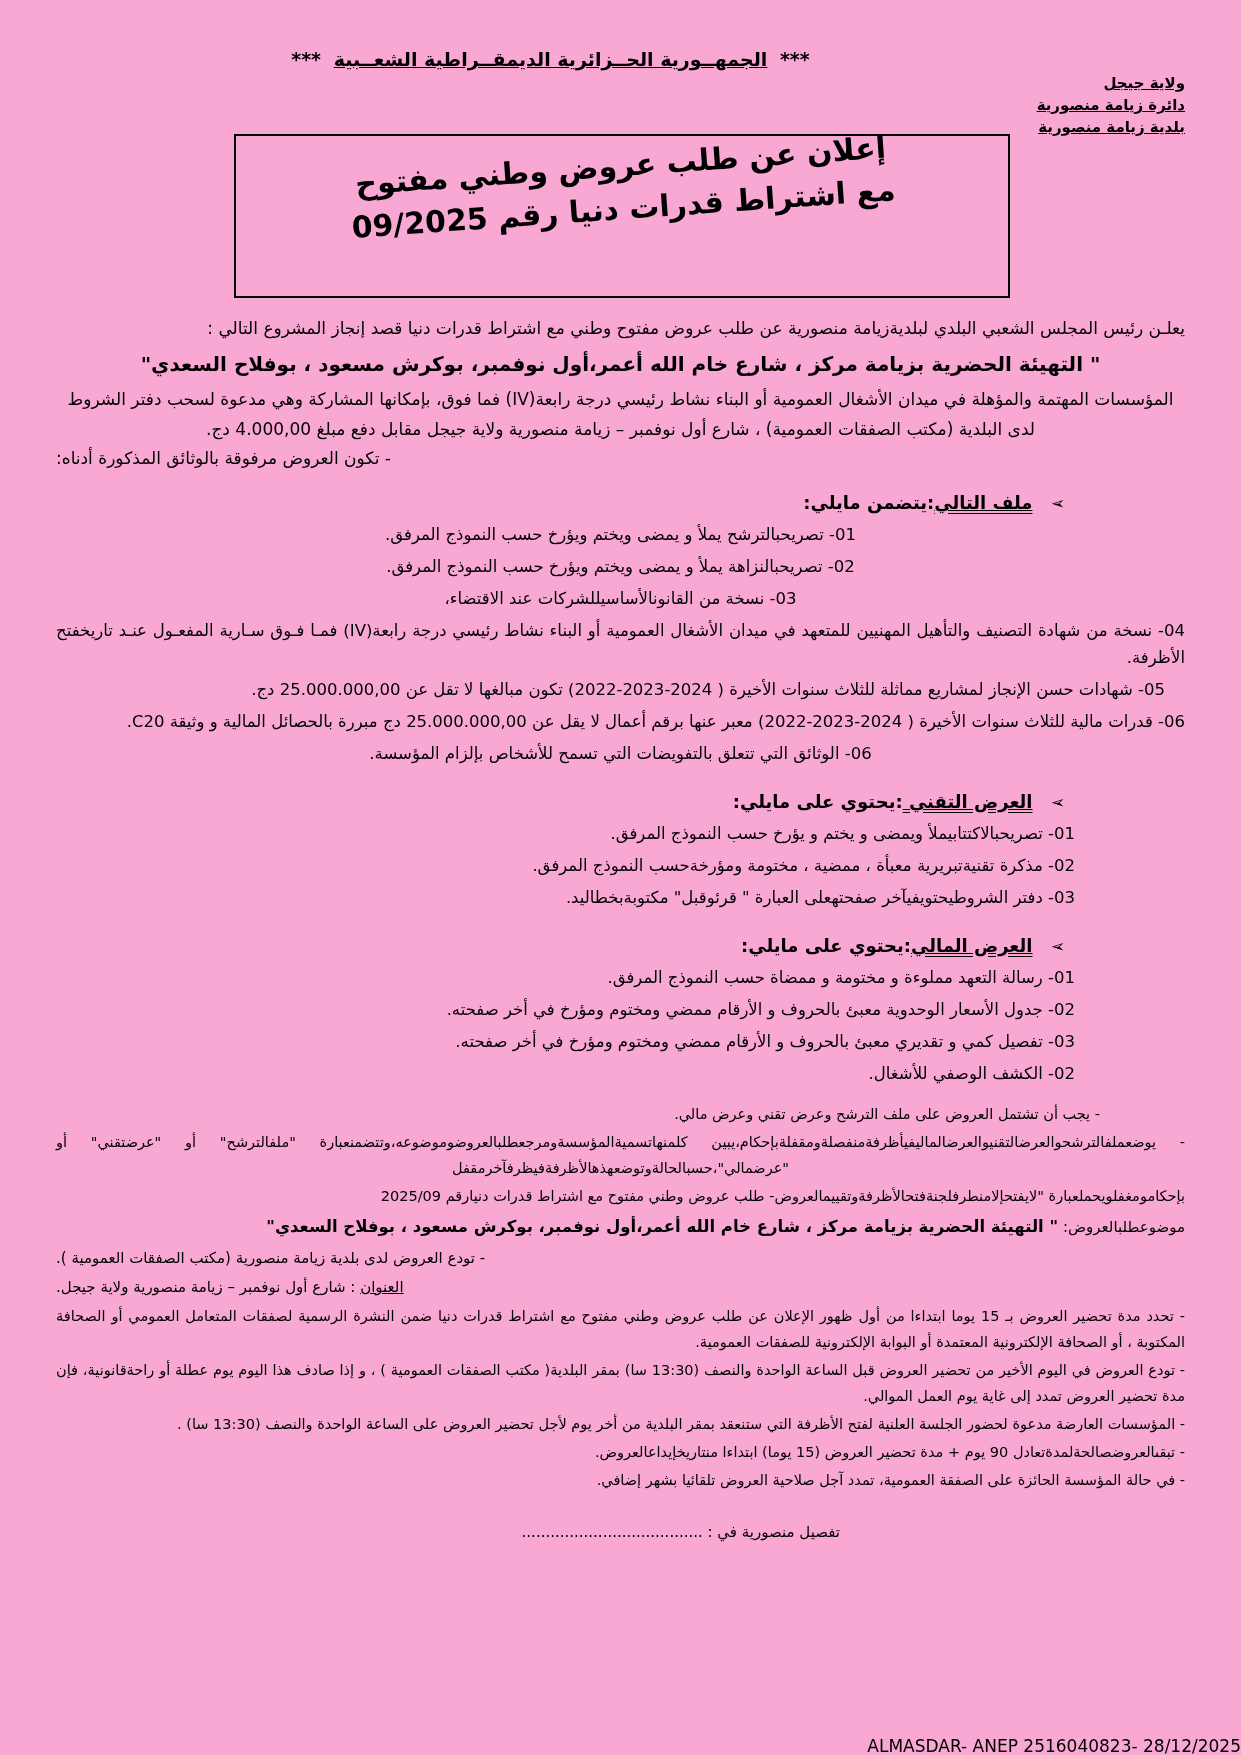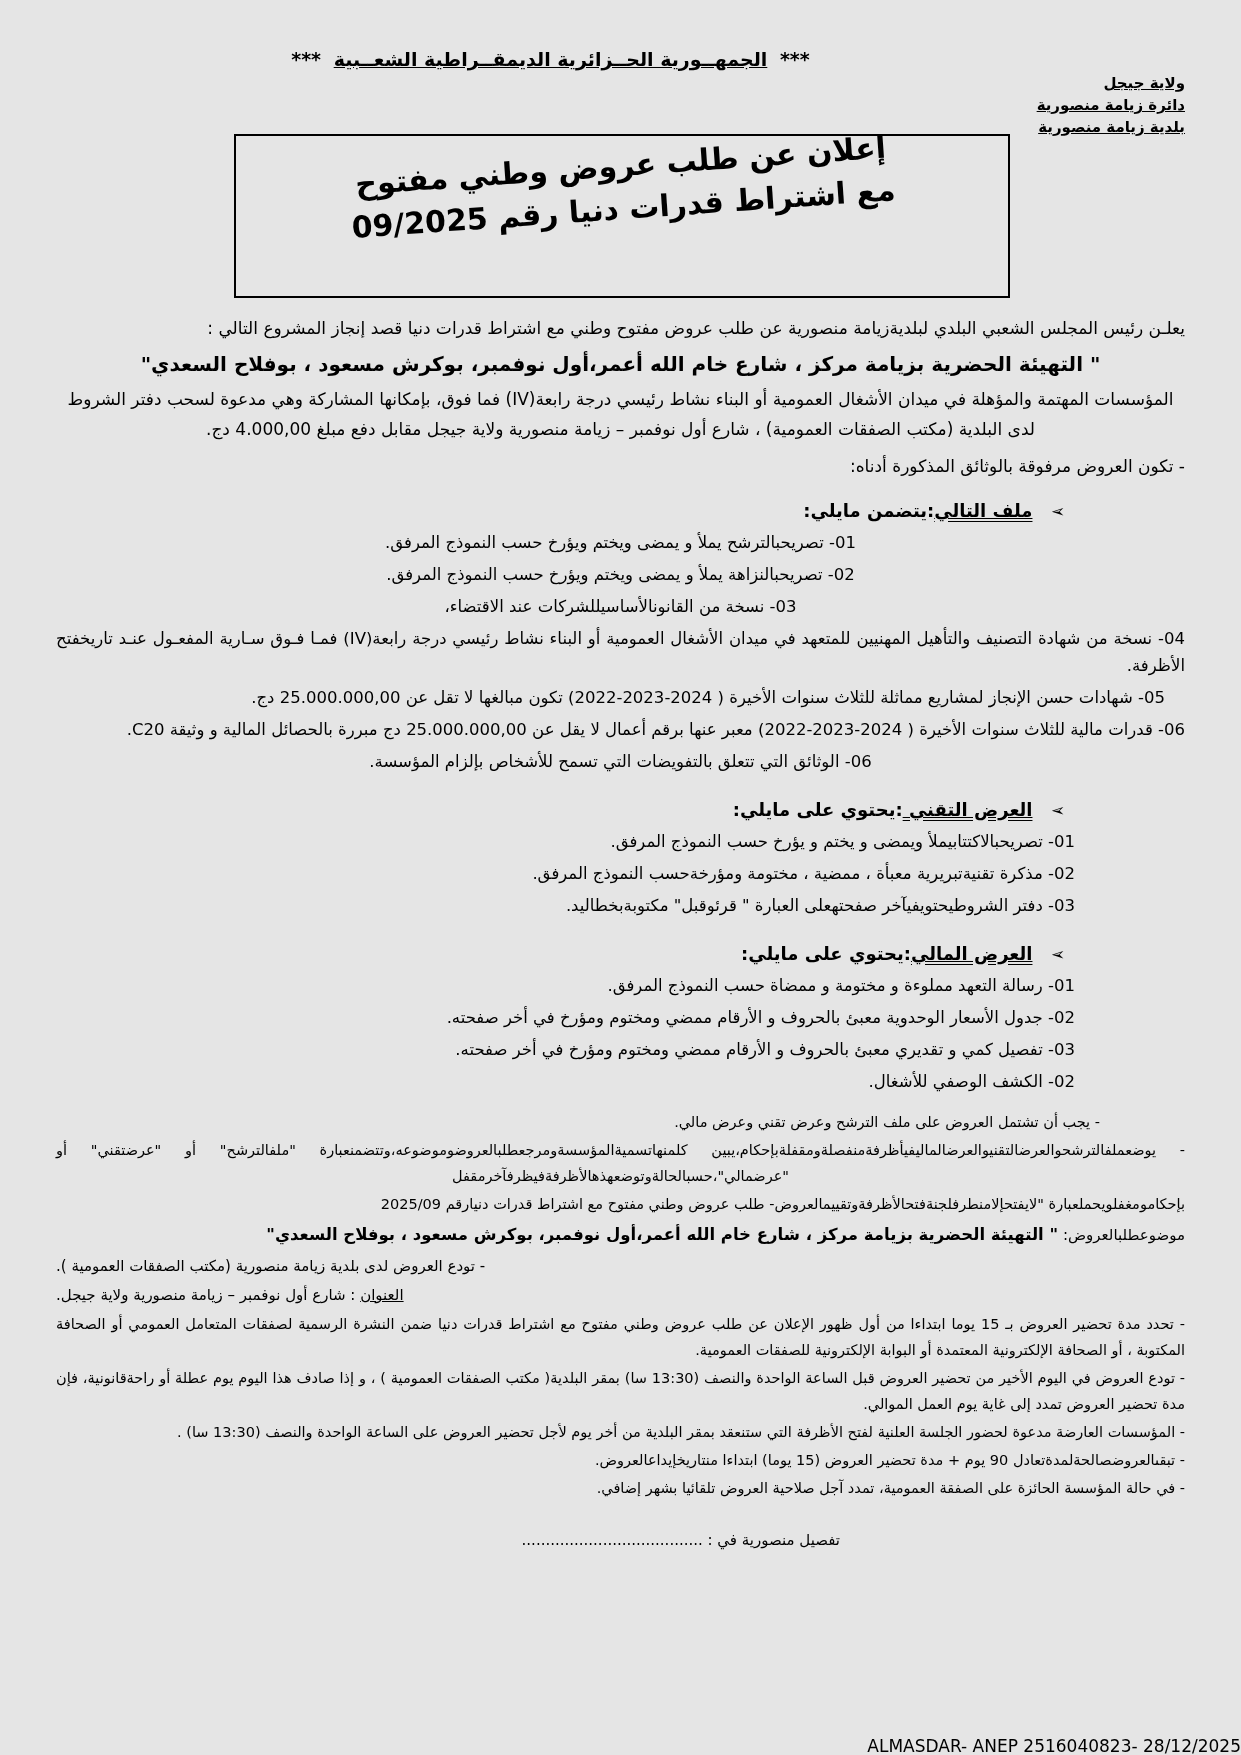--- a/index.html
+++ b/index.html
@@ -1,19 +1,19 @@
 <!DOCTYPE html>
 <html><head>
 <meta charset="utf-8">
 <style>
   html,body{margin:0;padding:0;background:#888;}
   .page{
     position:relative;
     width:1241px;height:1755px;
-    background:#e5e5e5;color:#000;
+    background:#f9a8d4;color:#000;
     font-family:"DejaVu Sans",sans-serif;
     box-sizing:border-box;
     padding:48px 56px 0 56px;
     direction:rtl;
     overflow:hidden;
     margin:0 auto;
   }
   
   .republic{ text-align:center; font-weight:bold; font-size:19px; }
   .republic .inner{ position:relative; left:-70px; }
@@ -38,21 +38,21 @@
   }
   .box-tax{
     font-weight:bold; font-size:25px; text-align:center; margin-top:2px;
   }
   .box-tax .label{ text-decoration:underline; }
   .box-tax .value{ direction:ltr; unicode-bidi:embed; }
 
   .announce{ font-size:17px; text-align:justify; margin-top:16px; line-height:28px; }
   .project-title{ font-size:20px; font-weight:bold; text-align:center; margin-top:10px; }
   .eligibility{ font-size:17px; text-align:center; line-height:30px; margin-top:8px; }
-  .docs-note{ font-size:17px; text-align:right; margin-top:12px; }
+  .docs-note{ font-size:17px; text-align:left; margin-top:4px; }
 
   .section-heading{
     font-size:18px; font-weight:bold;
     margin:24px 120px 8px 0;
   }
   .section-heading .arrow{
     display:inline-block; transform:scaleX(-1);
     font-size:17px; margin-left:12px; font-weight:normal;
   }
   .section-heading .utxt{ text-decoration:underline double; }

